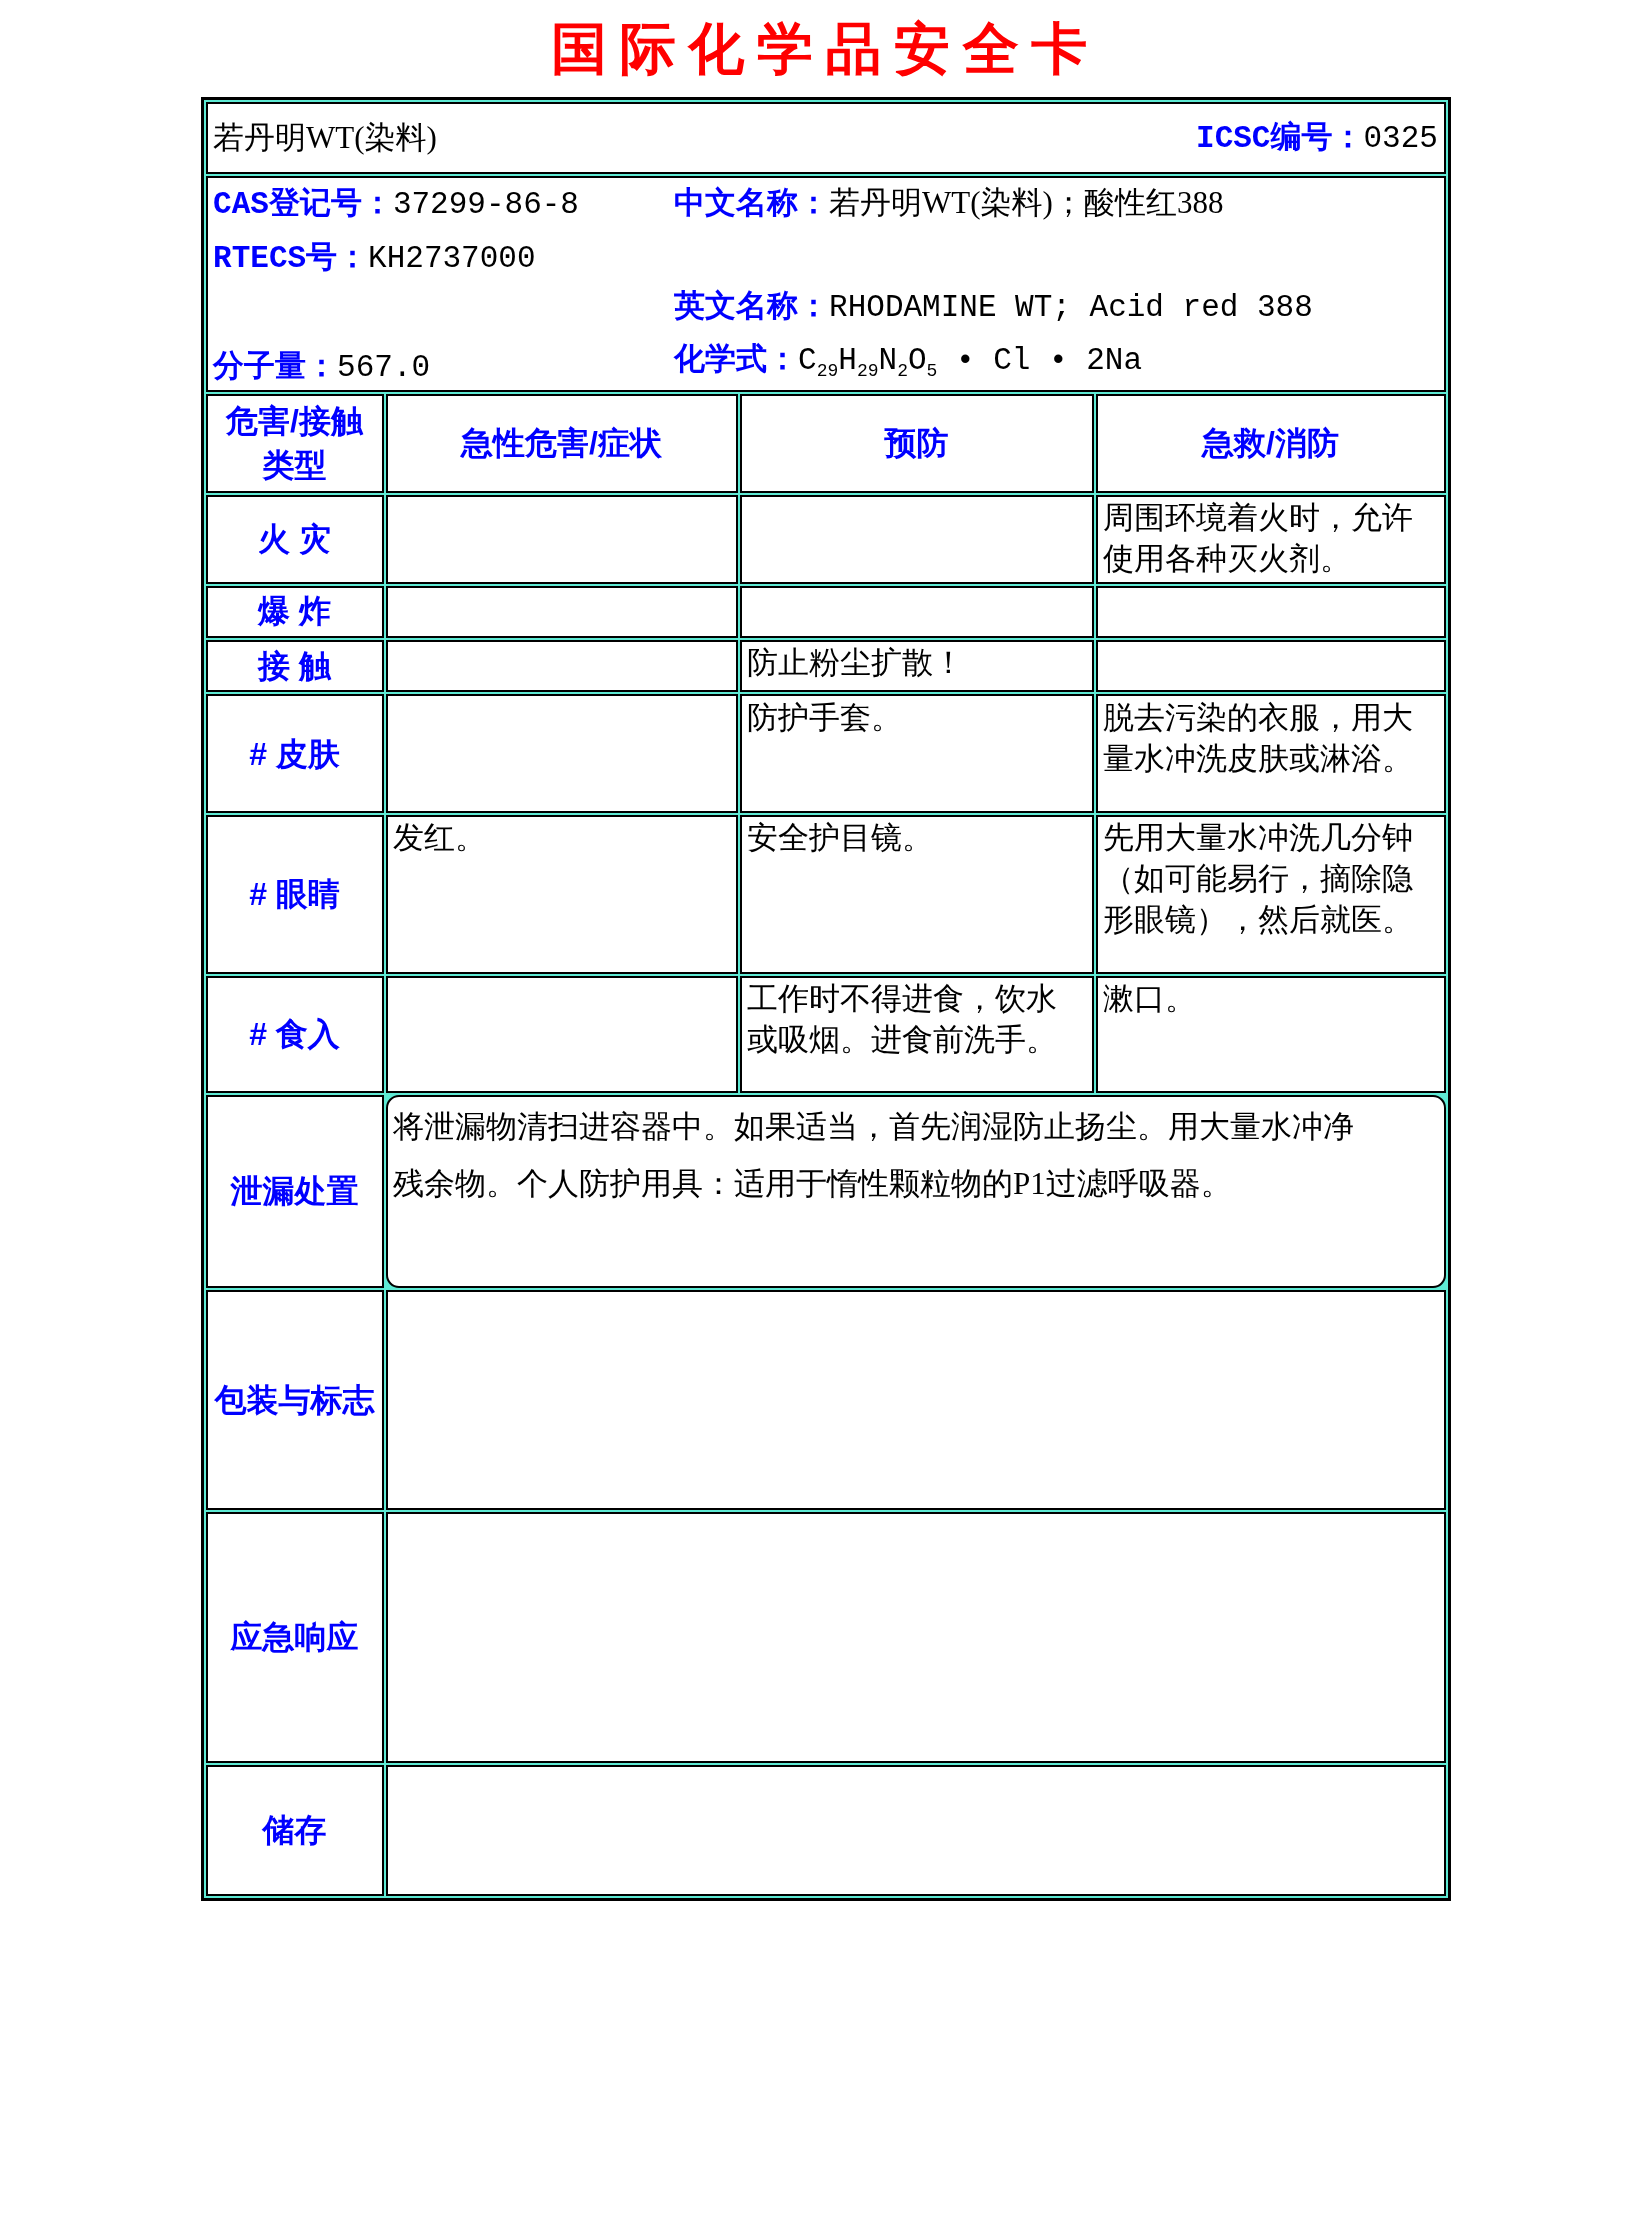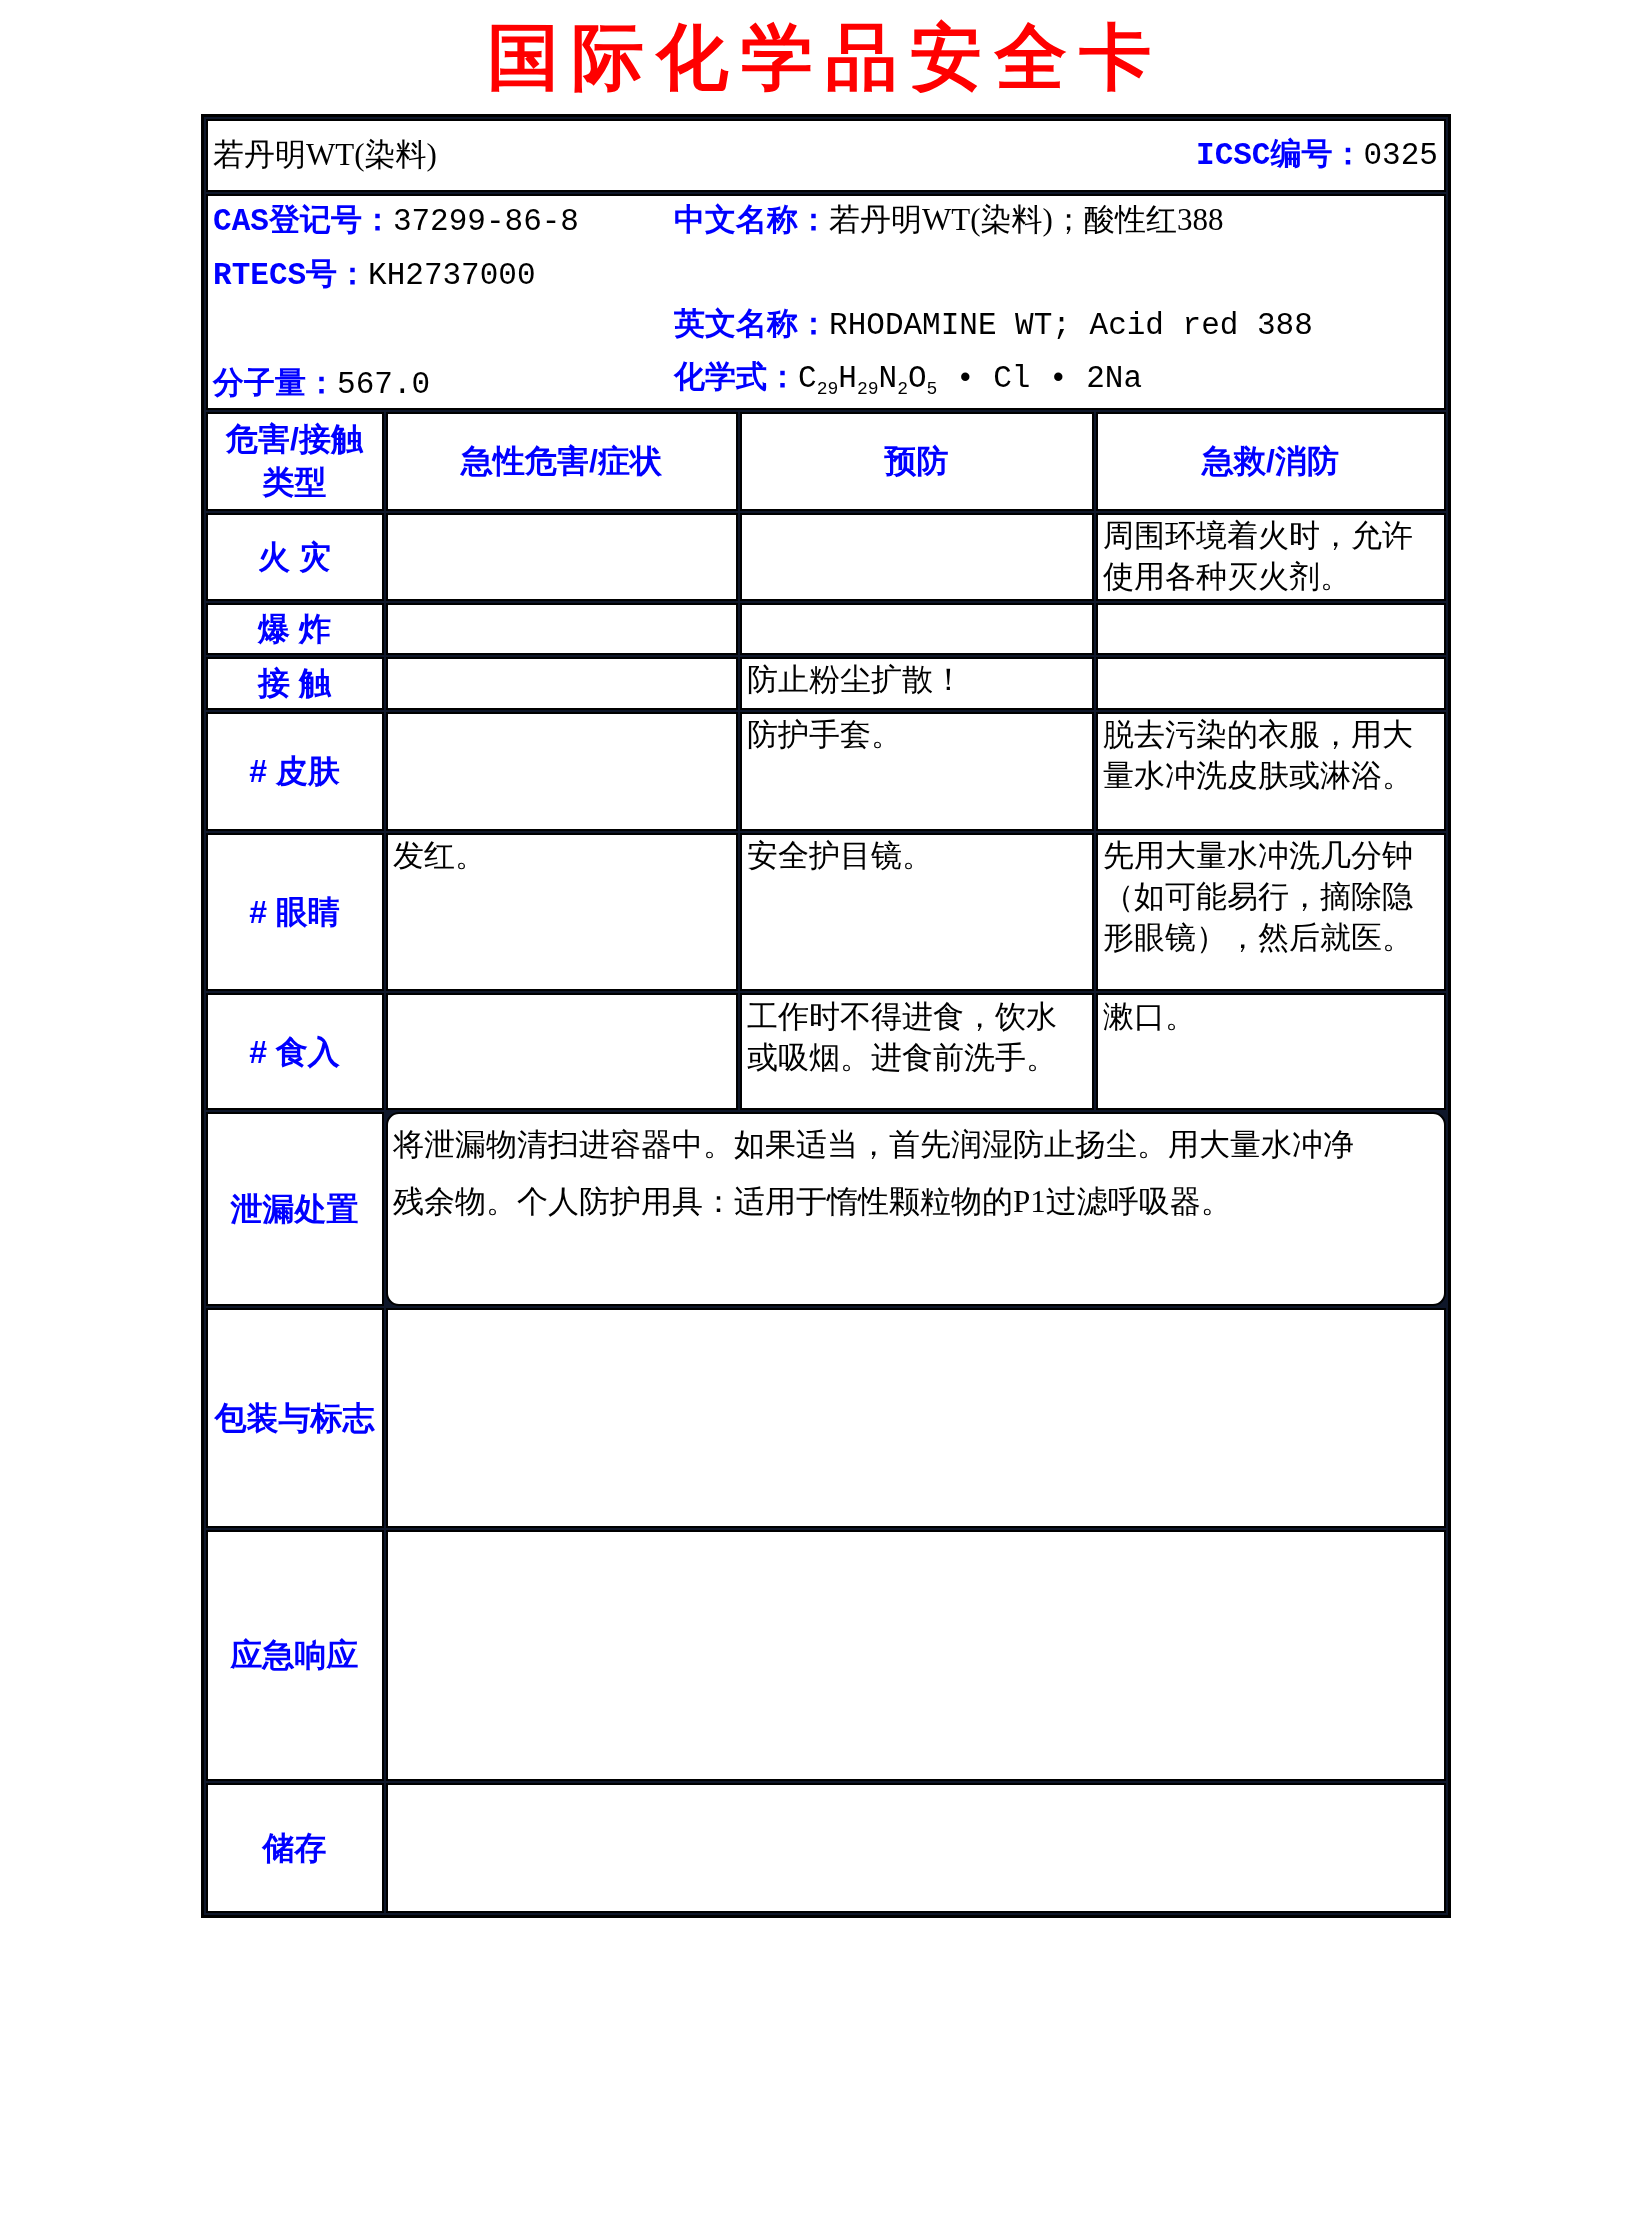--- a/index.html
+++ b/index.html
@@ -12,32 +12,32 @@
     height: 2216px;
     font-family: "Liberation Serif", serif;
     color: #000000;
   }
   .page-title {
     margin: 18px 0 17px 0;
     text-align: center;
     color: #ff0000;
     font-family: "Liberation Sans", sans-serif;
     font-weight: bold;
-    font-size: 72px;
+    font-size: 56px;
     letter-spacing: 12.6px;
     line-height: 1.1;
   }
   table.card {
     width: 1250px;
     margin: 0 auto;
     border: 3.5px solid #000000;
     border-collapse: separate;
     border-spacing: 2.8px;
     table-layout: fixed;
-    background: #0f172a;
+    background: #5eead4;
   }
   td {
     border: 2.1px solid #000000;
     background: #ffffff;
     vertical-align: top;
     padding: 1.4px 5.6px;
     font-size: 31px;
     line-height: 1.32;
     word-break: break-all;
     overflow: hidden;

